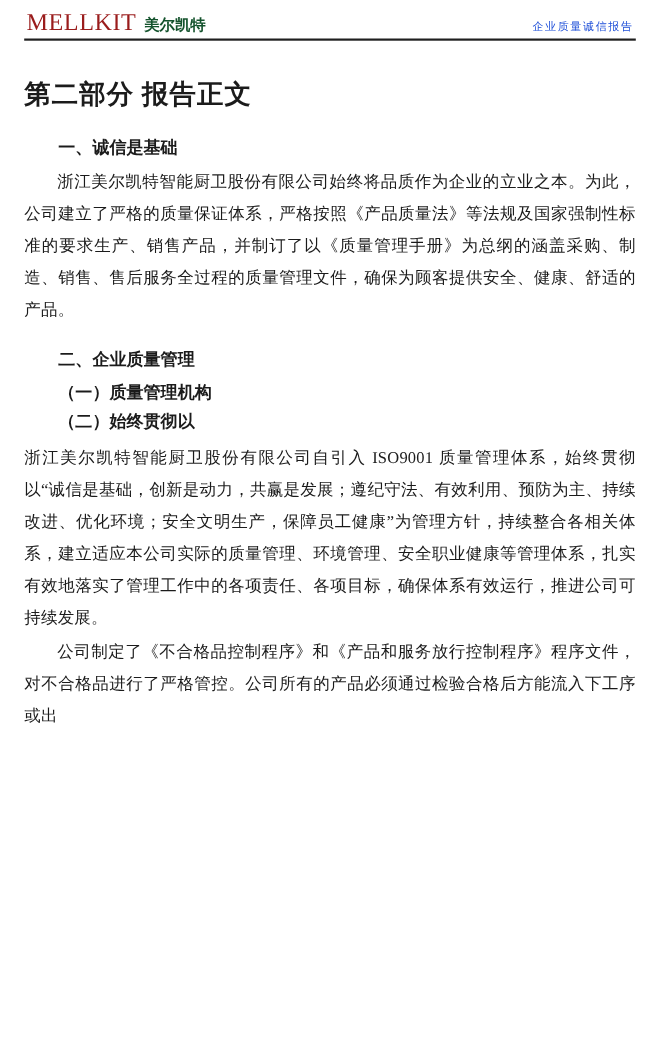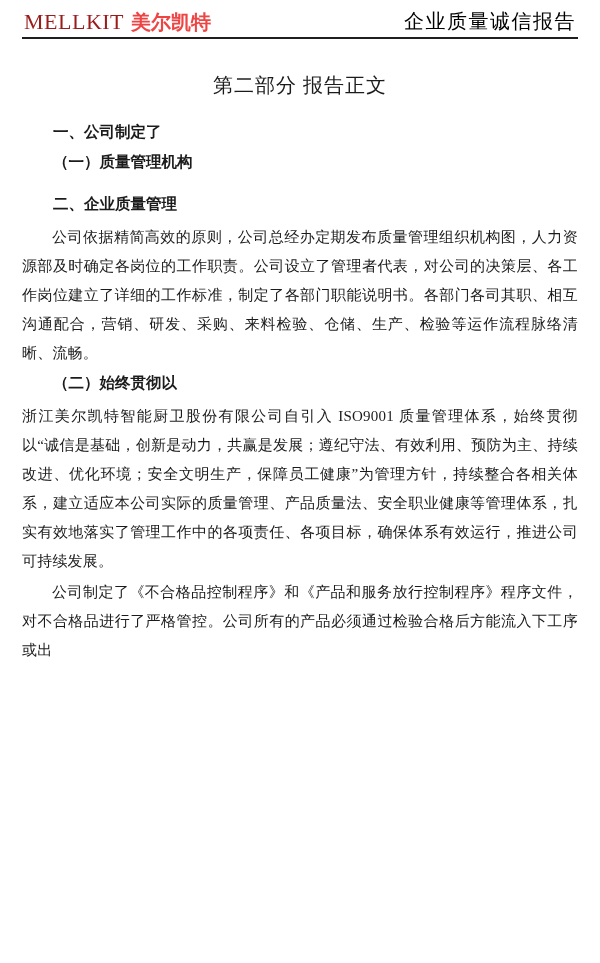--- a/index.html
+++ b/index.html
@@ -24,36 +24,35 @@
     border-bottom: 2px solid #1f1f1f;
   }
   .logo { display: flex; align-items: baseline; gap: 7px; }
   .logo-en {
     color: #9a1c1c;
     font-size: 22px;
     letter-spacing: 0.5px;
     line-height: 1;
   }
   .logo-cn {
-    font-size: 20px;
+    font-size: 14px;
     font-weight: bold;
-    color: #ef4444;
+    color: #14532d;
     line-height: 1;
   }
   .header-title {
-    font-size: 20px;
-    color: #000000;
+    font-size: 10px;
+    color: #1d4ed8;
     letter-spacing: 1.5px;
     line-height: 1.2;
   }
   .doc-title {
     margin-top: 33px;
-    text-align: center;
-    font-size: 20px;
-    font-weight: normal;
+    font-size: 24px;
+    font-weight: bold;
     letter-spacing: 1px;
   }
   .heading {
     font-weight: bold;
     font-size: 15.5px;
     line-height: 22px;
     text-indent: 2em;
   }
   .mt-title   { margin-top: 22px; }
   .mt-section { margin-top: 20px; }
@@ -86,29 +85,29 @@
   <div class="header">
     <div class="logo">
       <span class="logo-en">MELLKIT</span>
       <span class="logo-cn">美尔凯特</span>
     </div>
     <div class="header-title">企业质量诚信报告</div>
   </div>
 
   <div class="doc-title">第二部分 报告正文</div>
 
-  <div class="heading mt-title">一、公司制定了</div>
+  <div class="heading mt-title">一、诚信是基础</div>
 
+  <p class="body first">浙江美尔凯特智能厨卫股份有限公司始终将品质作为企业的立业之本。为此，公司建立了严格的质量保证体系，严格按照《产品质量法》等法规及国家强制性标准的要求生产、销售产品，并制订了以《质量管理手册》为总纲的涵盖采购、制造、销售、售后服务全过程的质量管理文件，确保为顾客提供安全、健康、舒适的产品。</p>
+
+  <div class="heading mt-section">二、企业质量管理</div>
 
   <div class="heading mt-sub">（一）质量管理机构</div>
 
-  <div class="heading mt-section">二、企业质量管理</div>
-
-  <p class="body after2">公司依据精简高效的原则，公司总经办定期发布质量管理组织机构图，人力资源部及时确定各岗位的工作职责。公司设立了管理者代表，对公司的决策层、各工作岗位建立了详细的工作标准，制定了各部门职能说明书。各部门各司其职、相互沟通配合，营销、研发、采购、来料检验、仓储、生产、检验等运作流程脉络清晰、流畅。</p>
 
   <div class="heading mt-sub2">（二）始终贯彻以</div>
 
-  <p class="body after3 noindent"><span>浙江美尔凯特智能厨卫股份有限公司自引入 ISO9001 质量管理体系，始终贯彻以“</span><span class="quote-kaiti">诚信是基础，创新是动力，共赢是发展；遵纪守法、有效利用、预防为主、持续改进、优化环境；安全文明生产，保障员工健康</span><span>”为管理方针，持续整合各相关体系，建立适应本公司实际的质量管理、产品质量法、安全职业健康等管理体系，扎实有效地落实了管理工作中的各项责任、各项目标，确保体系有效运行，推进公司可持续发展。</span></p>
+  <p class="body after3 noindent"><span>浙江美尔凯特智能厨卫股份有限公司自引入 ISO9001 质量管理体系，始终贯彻以“</span><span class="quote-kaiti">诚信是基础，创新是动力，共赢是发展；遵纪守法、有效利用、预防为主、持续改进、优化环境；安全文明生产，保障员工健康</span><span>”为管理方针，持续整合各相关体系，建立适应本公司实际的质量管理、环境管理、安全职业健康等管理体系，扎实有效地落实了管理工作中的各项责任、各项目标，确保体系有效运行，推进公司可持续发展。</span></p>
 
 
   <p class="body tight">公司制定了《不合格品控制程序》和《产品和服务放行控制程序》程序文件，对不合格品进行了严格管控。公司所有的产品必须通过检验合格后方能流入下工序或出</p>
 
 </div>
 
 </body></html>

